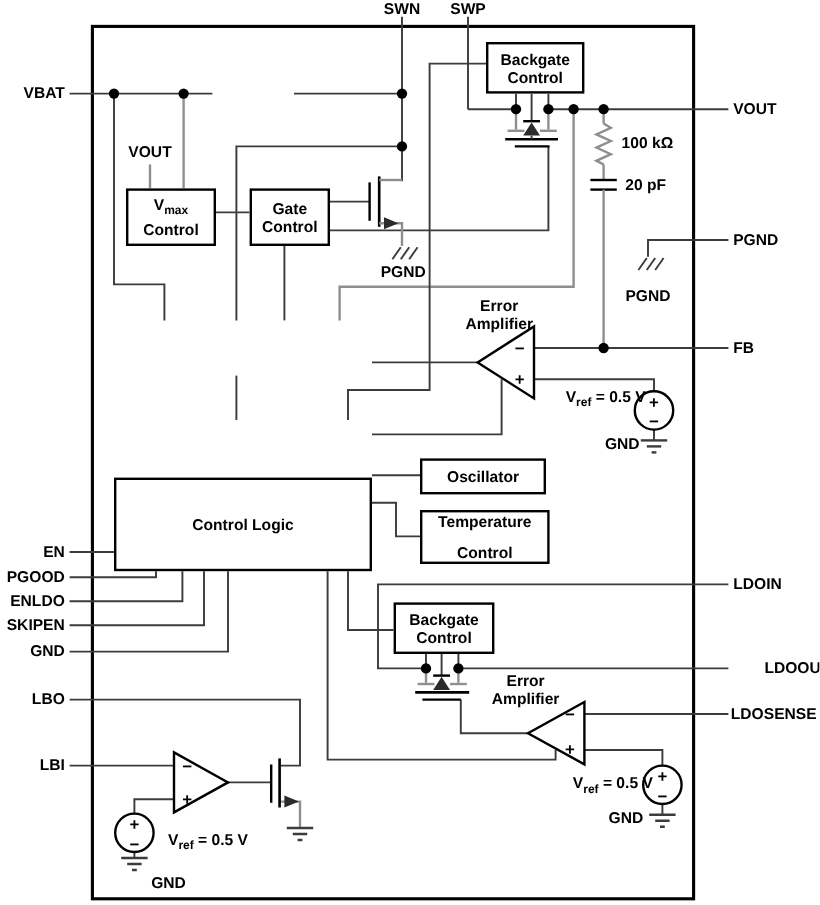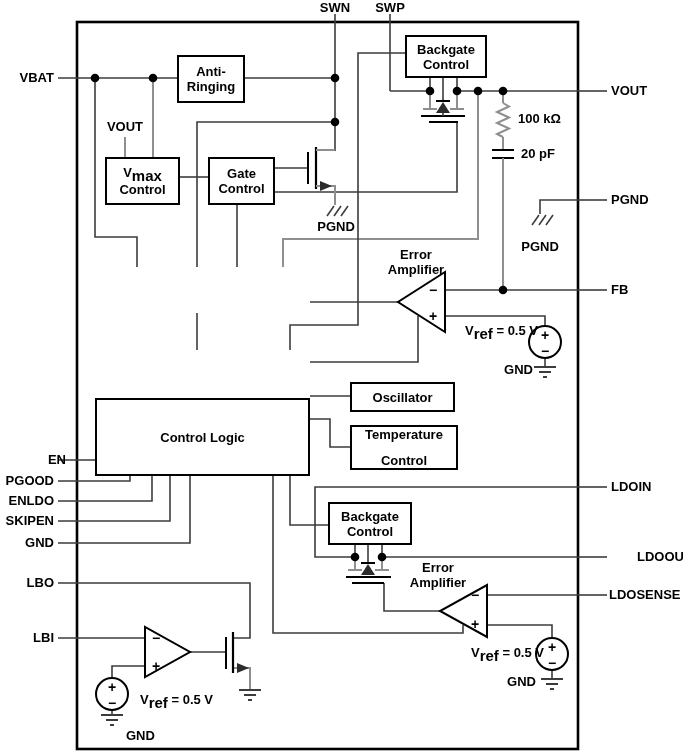--- a/index.html
+++ b/index.html
@@ -8,21 +8,21 @@
   .canvas svg{position:absolute;left:0;top:0;}
   .lbl{position:absolute;font:bold 13px "Liberation Sans",sans-serif;color:#000;
        height:16px;line-height:16px;white-space:nowrap;}
   .ctr{text-align:center}
   .rt{text-align:right}
   .blk{position:absolute;background:#fff;border:2.2px solid #000;display:flex;
        flex-direction:column;align-items:center;justify-content:center;
        font:bold 13px/15px "Liberation Sans",sans-serif;text-align:center;
        box-sizing:border-box;color:#000;}
   .lbl2{line-height:15px;height:auto;}
-  sub{font-size:15px;}
+  sub{font-size:10px;}
   .sym{position:absolute;font:bold 14px "Liberation Sans",sans-serif;color:#000;
        transform:translate(-50%,-50%);}
   .w{fill:none;stroke:#3c3c3c;stroke-width:1.6;}
   .wg{fill:none;stroke:#8f8f8f;stroke-width:2;}
   .bk{fill:none;stroke:#000;stroke-width:2.2;}
   .bk2{fill:none;stroke:#000;stroke-width:2;}
   .dot{fill:#000;stroke:none;}
   .tri{fill:#fff;stroke:#000;stroke-width:2;stroke-linejoin:miter;}
   .fil{fill:#2b2b2b;stroke:none;}
 </style>
@@ -202,24 +202,20 @@
     <circle class="dot" cx="430" cy="91" r="4.3"></circle>
         <circle class="dot" cx="457" cy="91" r="4.3"></circle>
     <circle class="dot" cx="478" cy="91" r="4.3"></circle>
         <circle class="dot" cx="503" cy="91" r="4.3"></circle>
     <circle class="dot" cx="503" cy="290" r="4.3"></circle>
     <circle class="dot" cx="355" cy="557" r="4.3"></circle>
         <circle class="dot" cx="382" cy="557" r="4.3"></circle>
   </g>
 </svg>
 
-<div class="blk" style="left:177px;top:55px;width:68px;height:48px;">
-  <span>Anti-</span>
-  <span>Ringing</span>
-</div>
 <div class="blk" style="left:105px;top:157px;width:75px;height:48px;">
   <span><span>V</span><sub>max</sub></span>
   <span>Control</span>
 </div>
 <div class="blk" style="left:208px;top:157px;width:67px;height:48px;">
   <span>Gate</span>
   <span>Control</span>
 </div>
 <div class="blk" style="left:405px;top:35px;width:82px;height:43px;">
   <span>Backgate</span>
@@ -237,21 +233,21 @@
 </div>
 <div class="blk" style="left:328px;top:502px;width:84px;height:43px;">
   <span>Backgate</span>
   <span>Control</span>
 </div>
 
 <div class="lbl ctr" style="left:311px;top:0px;width:48px;">SWN</div>
 <div class="lbl ctr" style="left:366px;top:0px;width:48px;">SWP</div>
 
 <div class="lbl rt" style="left:0px;top:70px;width:54px;">VBAT</div>
-<div class="lbl rt" style="left:0px;top:452px;width:54px;margin-left:12px;">EN</div>
+<div class="lbl rt" style="left:0px;top:452px;width:54px;">EN</div>
 <div class="lbl rt" style="left:0px;top:473px;width:54px;">PGOOD</div>
 <div class="lbl rt" style="left:0px;top:493px;width:54px;">ENLDO</div>
 <div class="lbl rt" style="left:0px;top:513px;width:54px;">SKIPEN</div>
 <div class="lbl rt" style="left:0px;top:535px;width:54px;">GND</div>
 <div class="lbl rt" style="left:0px;top:575px;width:54px;">LBO</div>
 <div class="lbl rt" style="left:0px;top:630px;width:54px;">LBI</div>
 
 <div class="lbl" style="left:611px;top:83px;">VOUT</div>
 <div class="lbl" style="left:611px;top:192px;">PGND</div>
 <div class="lbl" style="left:611px;top:282px;">FB</div>

